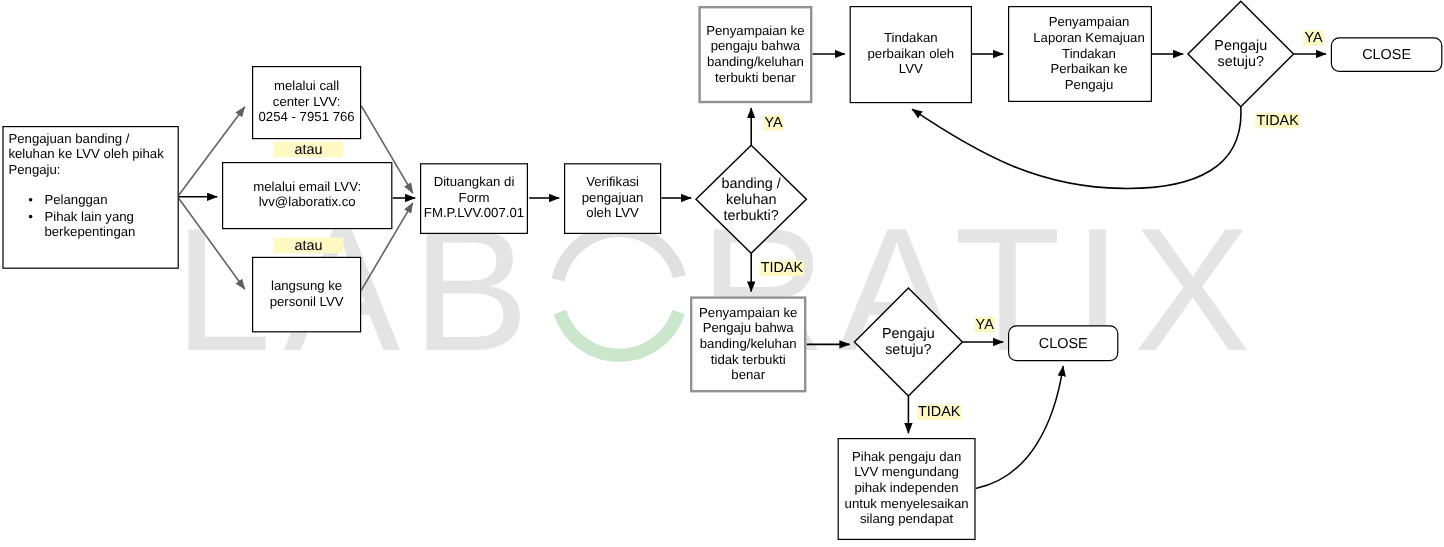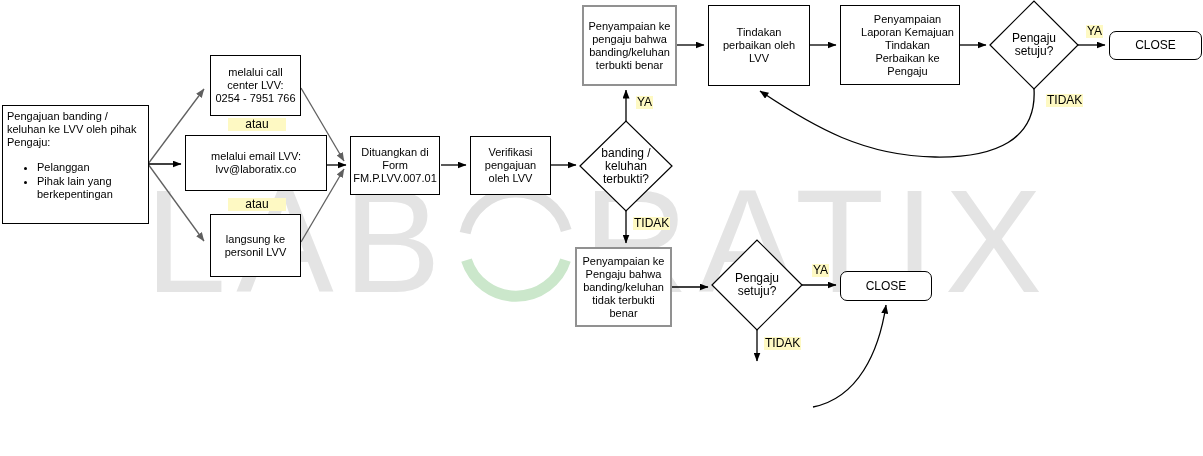--- a/index.html
+++ b/index.html
@@ -120,20 +120,21 @@
   <div class="node" style="left:708px;top:5px;width:102px;height:81px;">Tindakan perbaikan oleh LVV</div>
 
   <div class="node" style="left:840px;top:5px;width:120px;height:80px;padding-left:18px;">Penyampaian Laporan Kemajuan Tindakan Perbaikan ke Pengaju</div>
 
   <div class="node rounded" style="left:1109px;top:31px;width:93px;height:29px;">CLOSE</div>
 
   <div class="node gray" style="left:575px;top:247px;width:97px;height:80px;">Penyampaian ke Pengaju bahwa banding/keluhan tidak terbukti benar</div>
 
   <div class="node rounded" style="left:840px;top:271px;width:92px;height:30px;">CLOSE</div>
 
+  <div class="node" style="left:698px;top:365px;width:115px;height:85px;">Pihak pengaju dan LVV mengundang pihak independen untuk menyelesaikan silang pendapat</div>
 
   <div class="dtext" style="left:584px;top:147px;width:84px;">banding / keluhan terbukti?</div>
   <div class="dtext" style="left:994px;top:32px;width:80px;">Pengaju setuju?</div>
   <div class="dtext" style="left:715px;top:272px;width:84px;">Pengaju setuju?</div>
 
   <div class="elabel" style="left:228px;top:118px;width:56px;">atau</div>
   <div class="elabel" style="left:228px;top:198px;width:56px;">atau</div>
   <div class="elabel" style="left:636px;top:96px;">YA</div>
   <div class="elabel" style="left:633px;top:217px;">TIDAK</div>
   <div class="elabel" style="left:1086px;top:25px;">YA</div>

